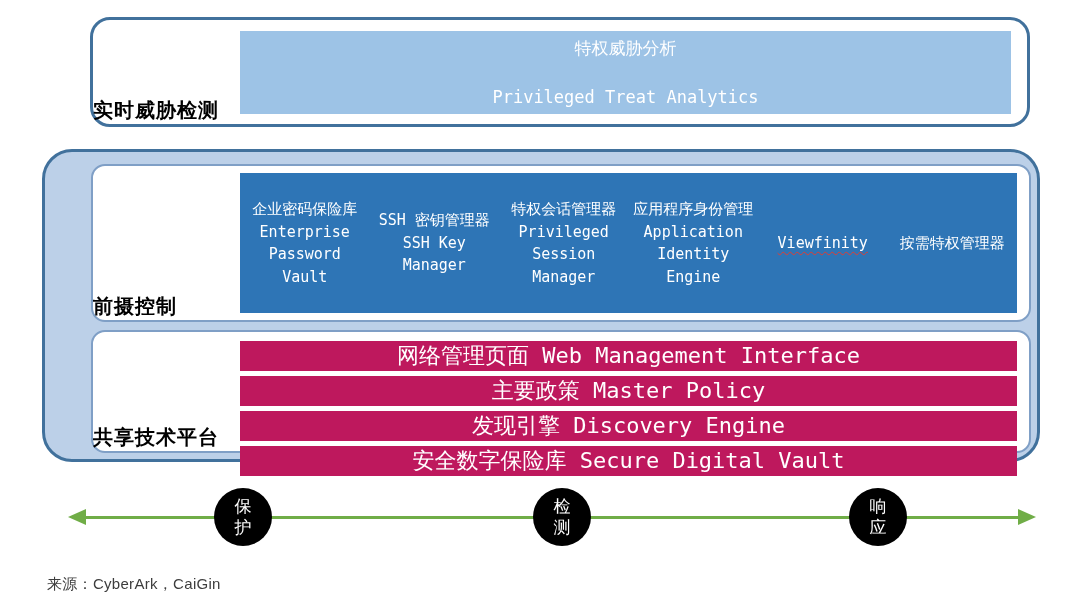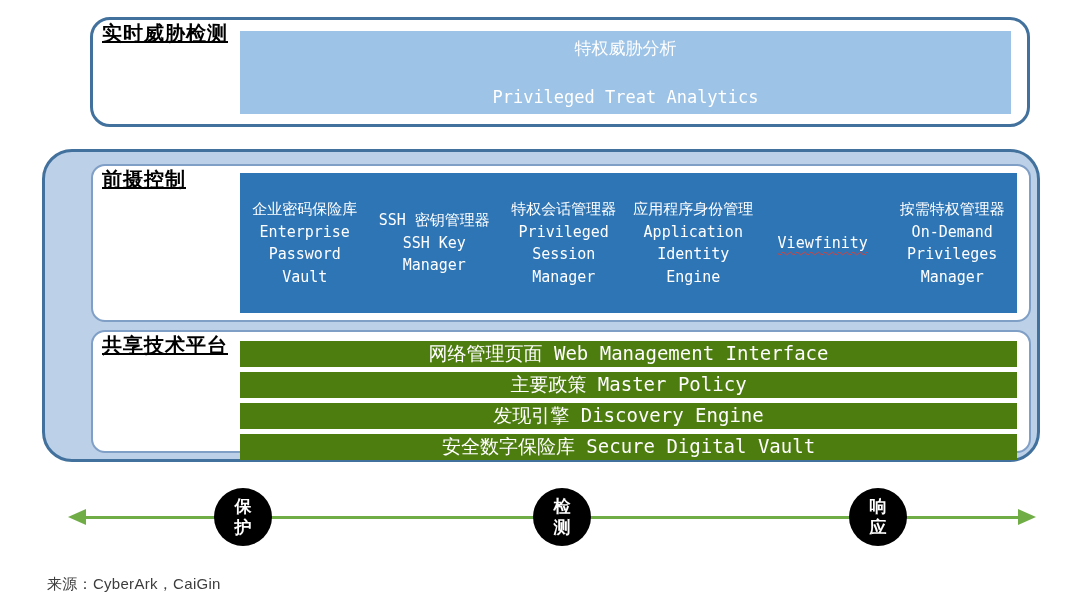--- a/index.html
+++ b/index.html
@@ -6,23 +6,21 @@
   html, body { width: 1076px; height: 608px; background: #ffffff; overflow: hidden; }
   body { position: relative; font-family: "Liberation Sans", sans-serif; }
 
   
   .top-panel {
     position: absolute; left: 90px; top: 17px; width: 940px; height: 110px;
     background: #ffffff; border: 3px solid #41719C; border-radius: 20px;
     display: flex; align-items: stretch;
   }
   .side-label-zone {
-    width: 147px; flex: 0 0 147px; display: flex; align-items: flex-start;
-    padding-left: 9px;
-    text-decoration: underline;
+    width: 147px; flex: 0 0 147px; display: flex; align-items: flex-end;
   }
   .side-label {
     font-size: 20px; font-weight: bold; color: #000000; letter-spacing: 1px;
     font-family: "Liberation Sans", sans-serif;
   }
   .pta-box {
     margin: 11px 16px 10px 0; flex: 1 1 auto; background: #9DC3E6;
     display: flex; flex-direction: column; align-items: center; justify-content: center;
     color: #ffffff; font-family: "DejaVu Sans Mono", monospace;
     font-size: 17px; line-height: 1.65; text-align: center; gap: 20px;
@@ -58,23 +56,23 @@
     text-decoration-color: #E03C31;
     text-decoration-thickness: 1px;
     text-underline-offset: 3px;
   }
 
   .bars-col {
     flex: 1 1 auto; display: flex; flex-direction: column; gap: 5px;
     margin: 9px 12px 9px 0; justify-content: space-between;
   }
   .platform-bar {
-    flex: 1 1 0; background: #4d7c0f; color: #ffffff;
+    flex: 1 1 0; background: #be185d; color: #ffffff;
     display: flex; align-items: center; justify-content: center;
-    font-family: "DejaVu Sans Mono", monospace; font-size: 19px;
+    font-family: "DejaVu Sans Mono", monospace; font-size: 22px;
     white-space: nowrap;
   }
 
   
   .axis-line {
     position: absolute; left: 84px; top: 516px; width: 938px; height: 3px;
     background: #70AD47;
   }
   .arrowhead { position: absolute; width: 0; height: 0; top: 509px; }
   .arrowhead-left {
@@ -89,21 +87,21 @@
   }
   .axis-node {
     position: absolute; top: 488px; width: 58px; height: 58px;
     background: #000000; border-radius: 50%;
     display: flex; align-items: center; justify-content: center;
   }
   .axis-node.n0 { left: 214px; }
   .axis-node.n1 { left: 533px; }
   .axis-node.n2 { left: 849px; }
   .node-label {
-    color: #ffffff; font-weight: bold; font-size: 17px; line-height: 1.25;
+    color: #ffffff; font-weight: normal; font-size: 17px; line-height: 1.25;
     width: 1.1em; text-align: center; word-break: break-all;
   }
 
   
   .source-note {
     position: absolute; left: 47px; top: 575px;
     font-size: 15px; color: #3d3d3d; letter-spacing: 0.3px;
   }
 </style>
 </head>
@@ -141,21 +139,20 @@
       <div class="product-box">
         <span class="zh">应用程序身份管理</span>
         <span class="en">Application Identity Engine</span>
       </div>
       <div class="product-box">
         <span class="zh"></span>
         <span class="en spellwavy">Viewfinity</span>
       </div>
       <div class="product-box">
         <span class="zh">按需特权管理器</span>
-        <span class="en">On-Demand Privileges Manager</span>
       </div>
     </div>
   </div>
 
   <div class="white-panel platform-panel">
     <div class="side-label-zone">
       <span class="side-label">共享技术平台</span>
     </div>
     <div class="bars-col">
       <div class="platform-bar">网络管理页面 Web Management Interface</div>

